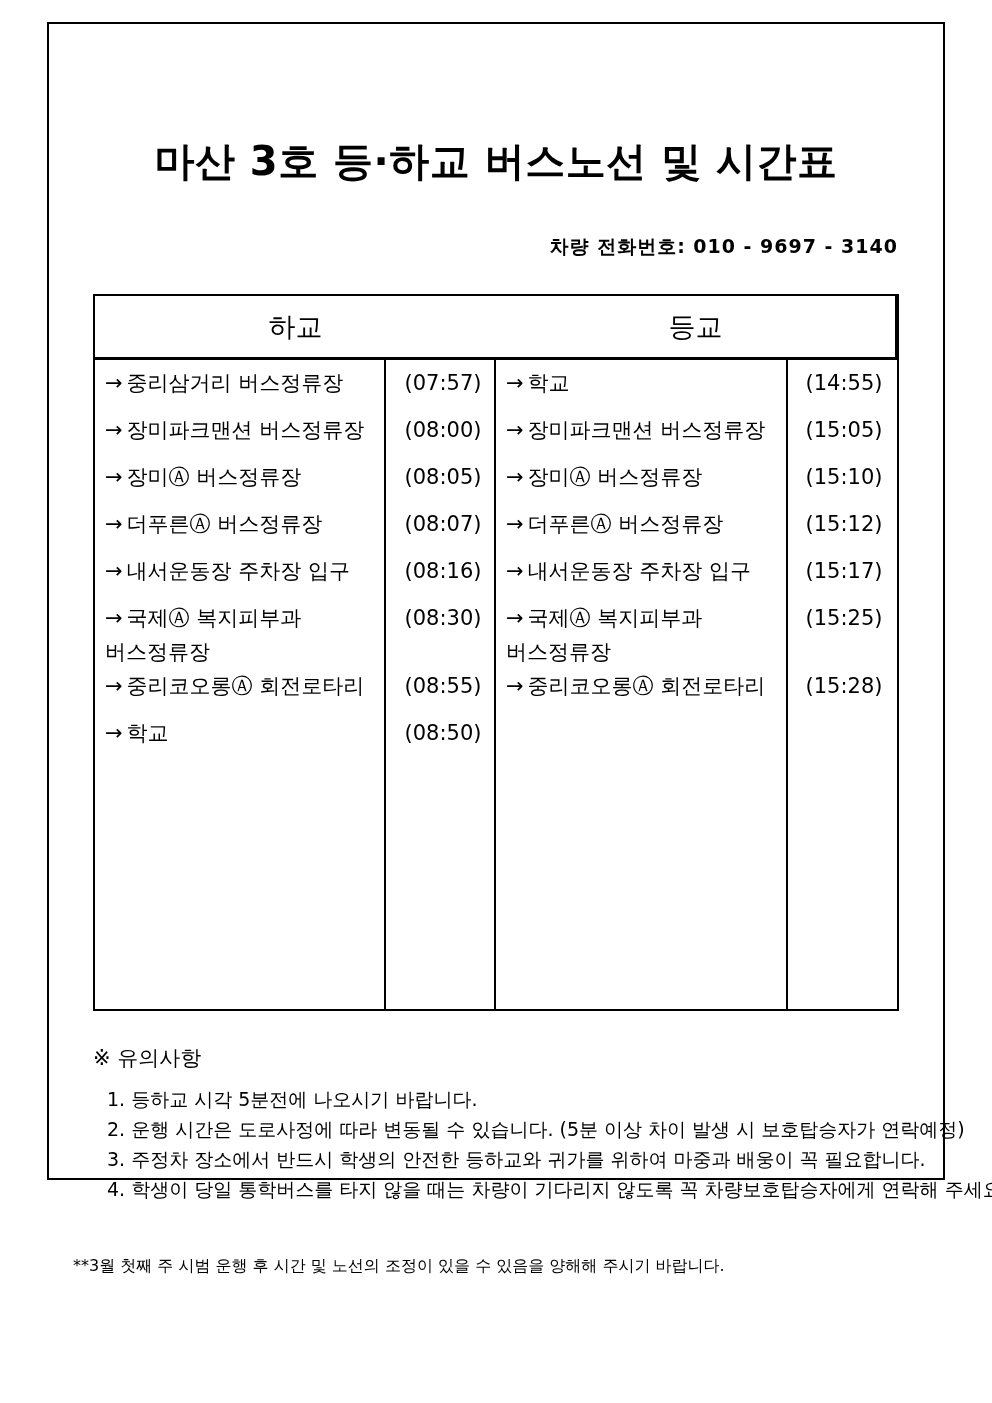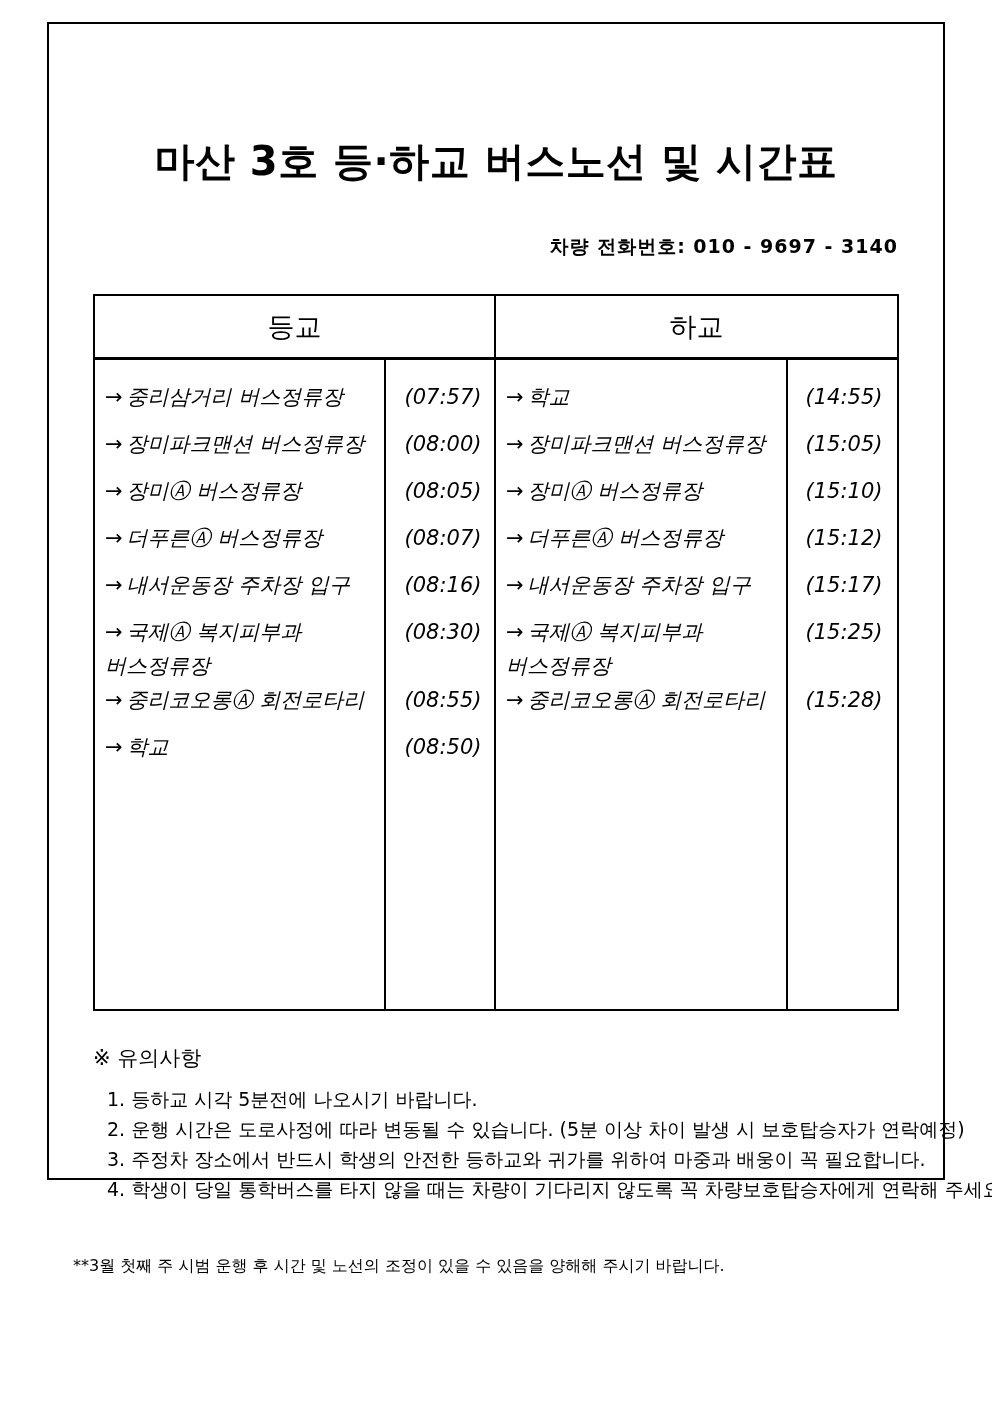--- a/index.html
+++ b/index.html
@@ -100,22 +100,21 @@
     top: 0;
     bottom: 0;
     width: 0;
     border-left: 2px solid #000;
   }
   .side.left .vdiv { left: 289px; }
   .side.right .vdiv { left: 290px; }
 
   .stops {
     position: relative;
-    padding-top: 20px;
-    font-style: italic;
+    padding-top: 6px;
   }
   .stop-row {
     display: flex;
     align-items: flex-start;
     min-height: 47px;
   }
   .stop-name {
     width: 289px;
     box-sizing: border-box;
     padding-left: 10px;
@@ -168,22 +167,22 @@
 
 <div class="page">
 
   <div class="doc-title">마산 3호 등·하교 버스노선 및 시간표</div>
 
   <div class="phone-line">차량 전화번호: 010 - 9697 - 3140</div>
 
   <div class="sched">
 
     <div class="sched-head">
+      <div class="hcell right">하교</div>
       <div class="hcell left">등교</div>
-      <div class="hcell right">하교</div>
     </div>
 
     <div class="sched-body">
       <div class="side left">
         <div class="vdiv"></div>
         <div class="stops" id="to-school-stops">
             <div class="stop-row">
               <div class="stop-name"><span class="arrow">→</span><span>중리삼거리 버스정류장</span></div>
               <div class="stop-time">(07:57)</div>
             </div>

